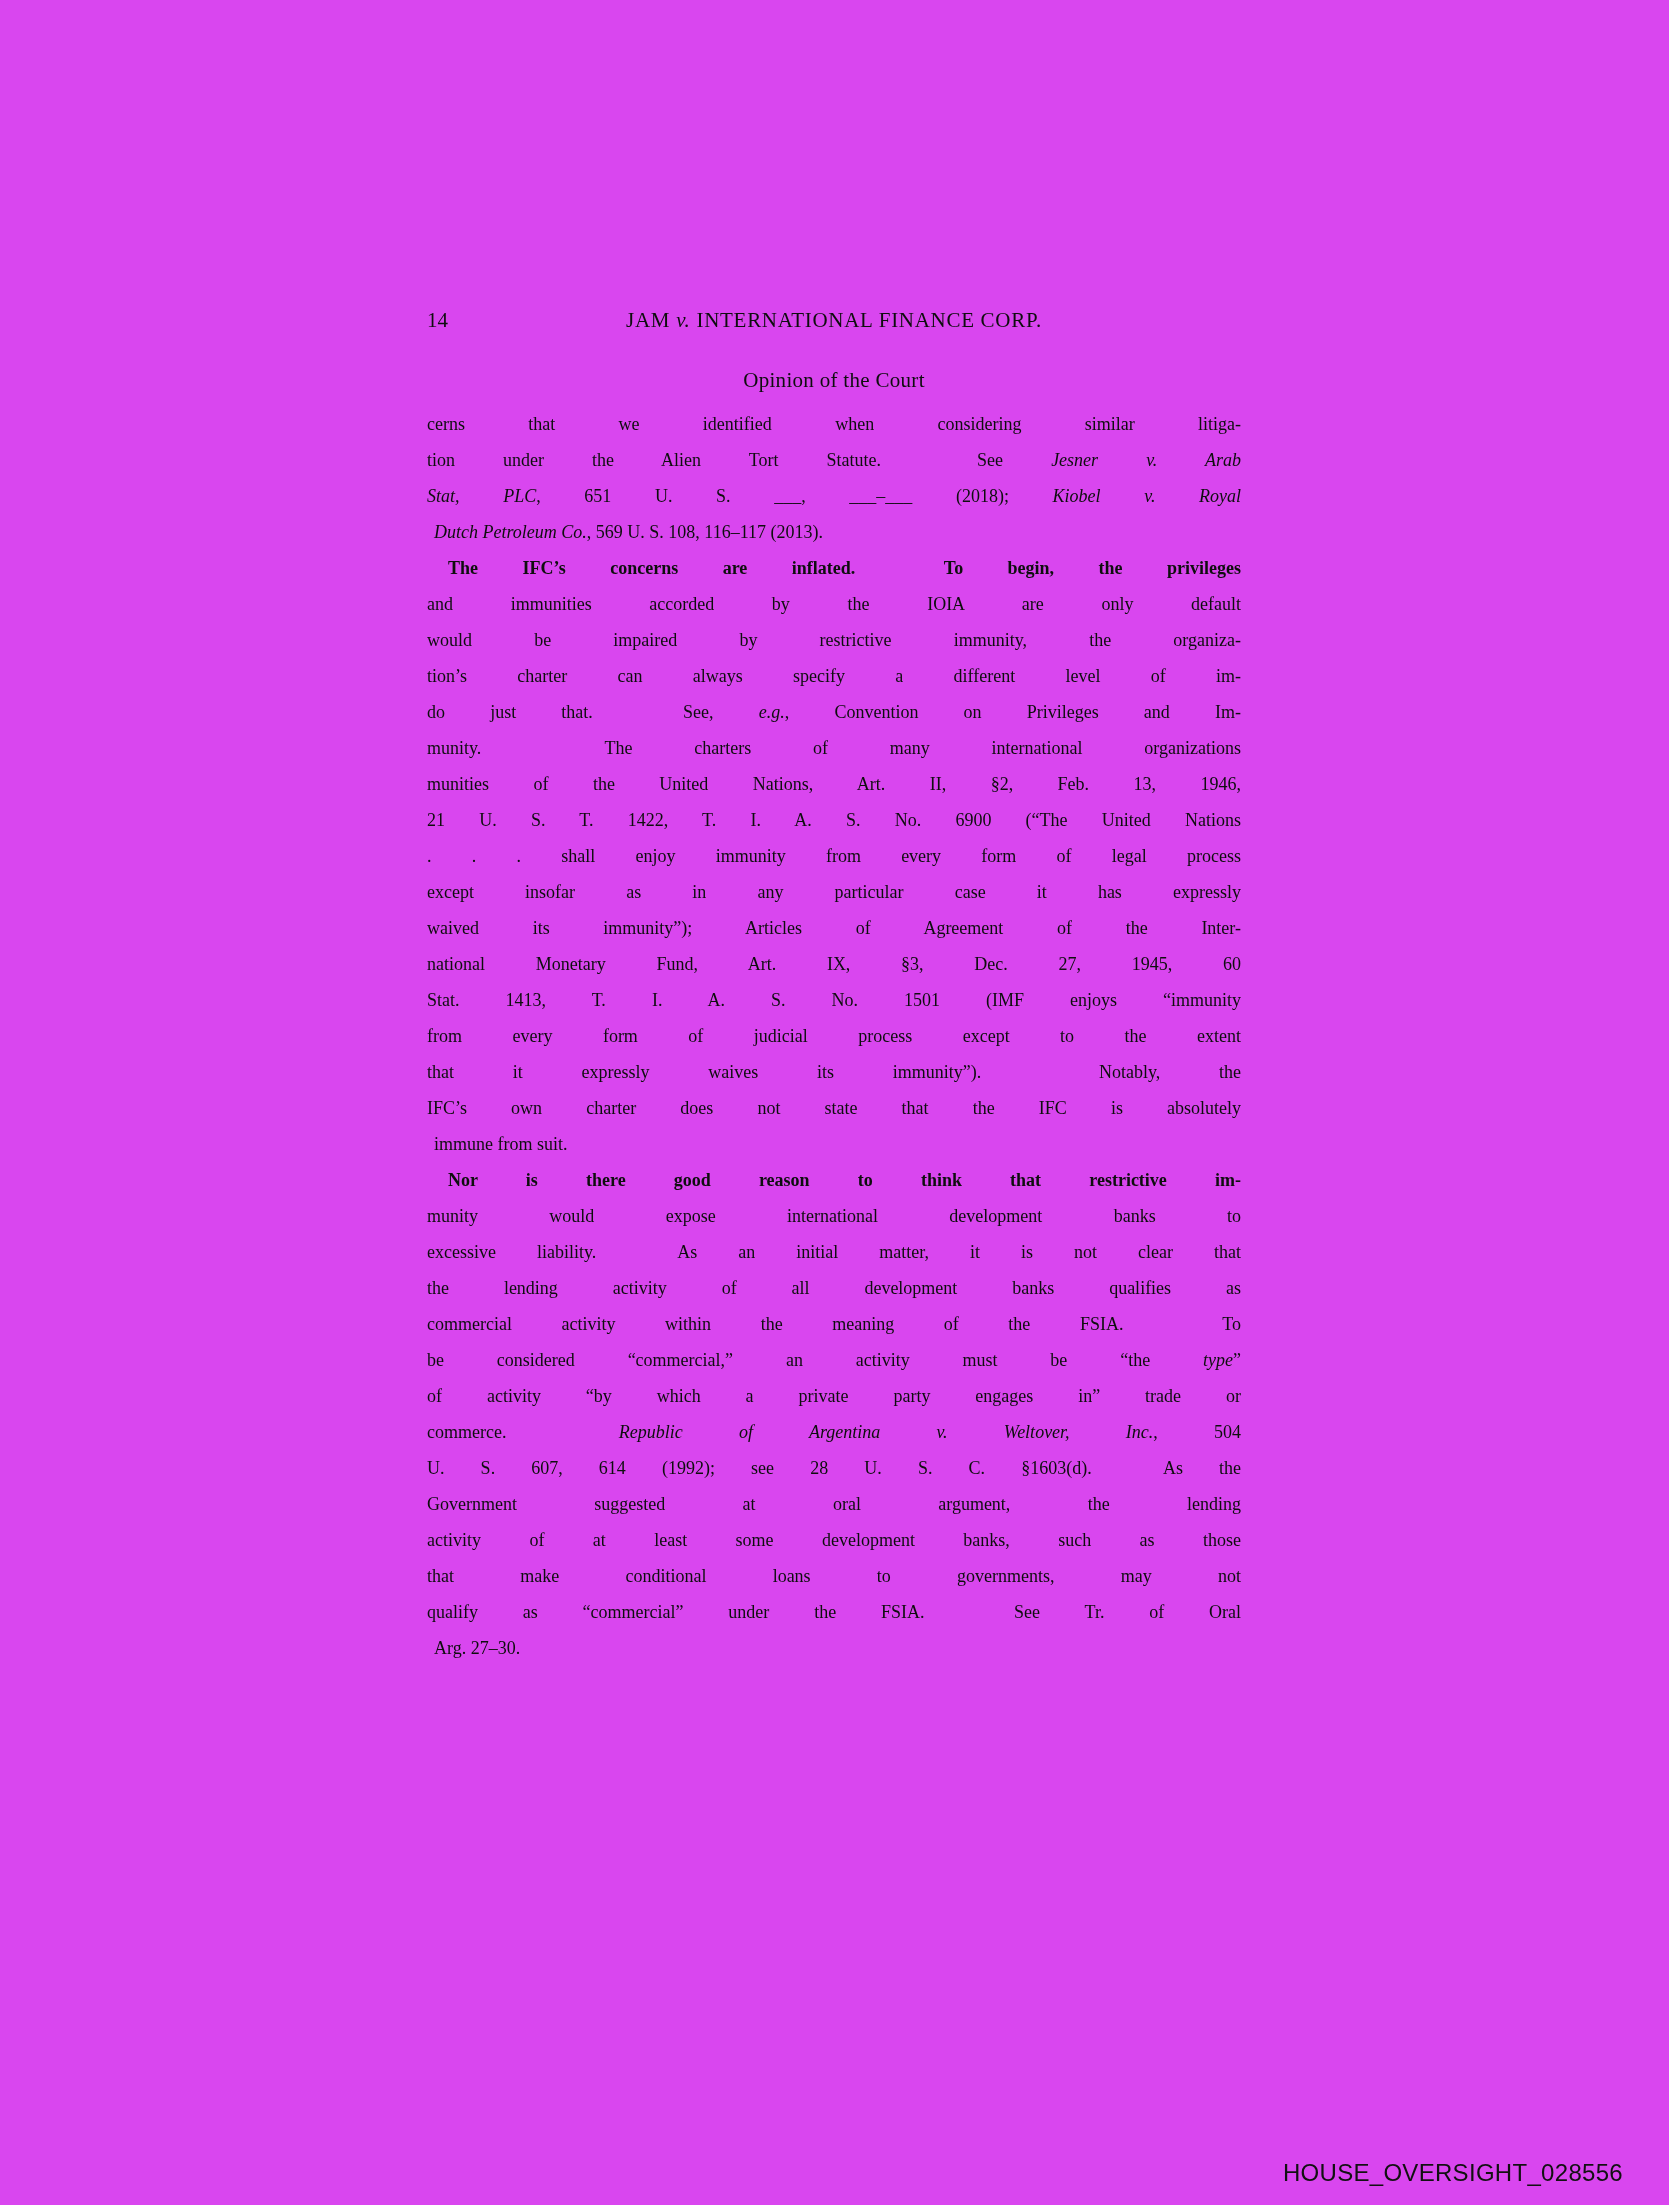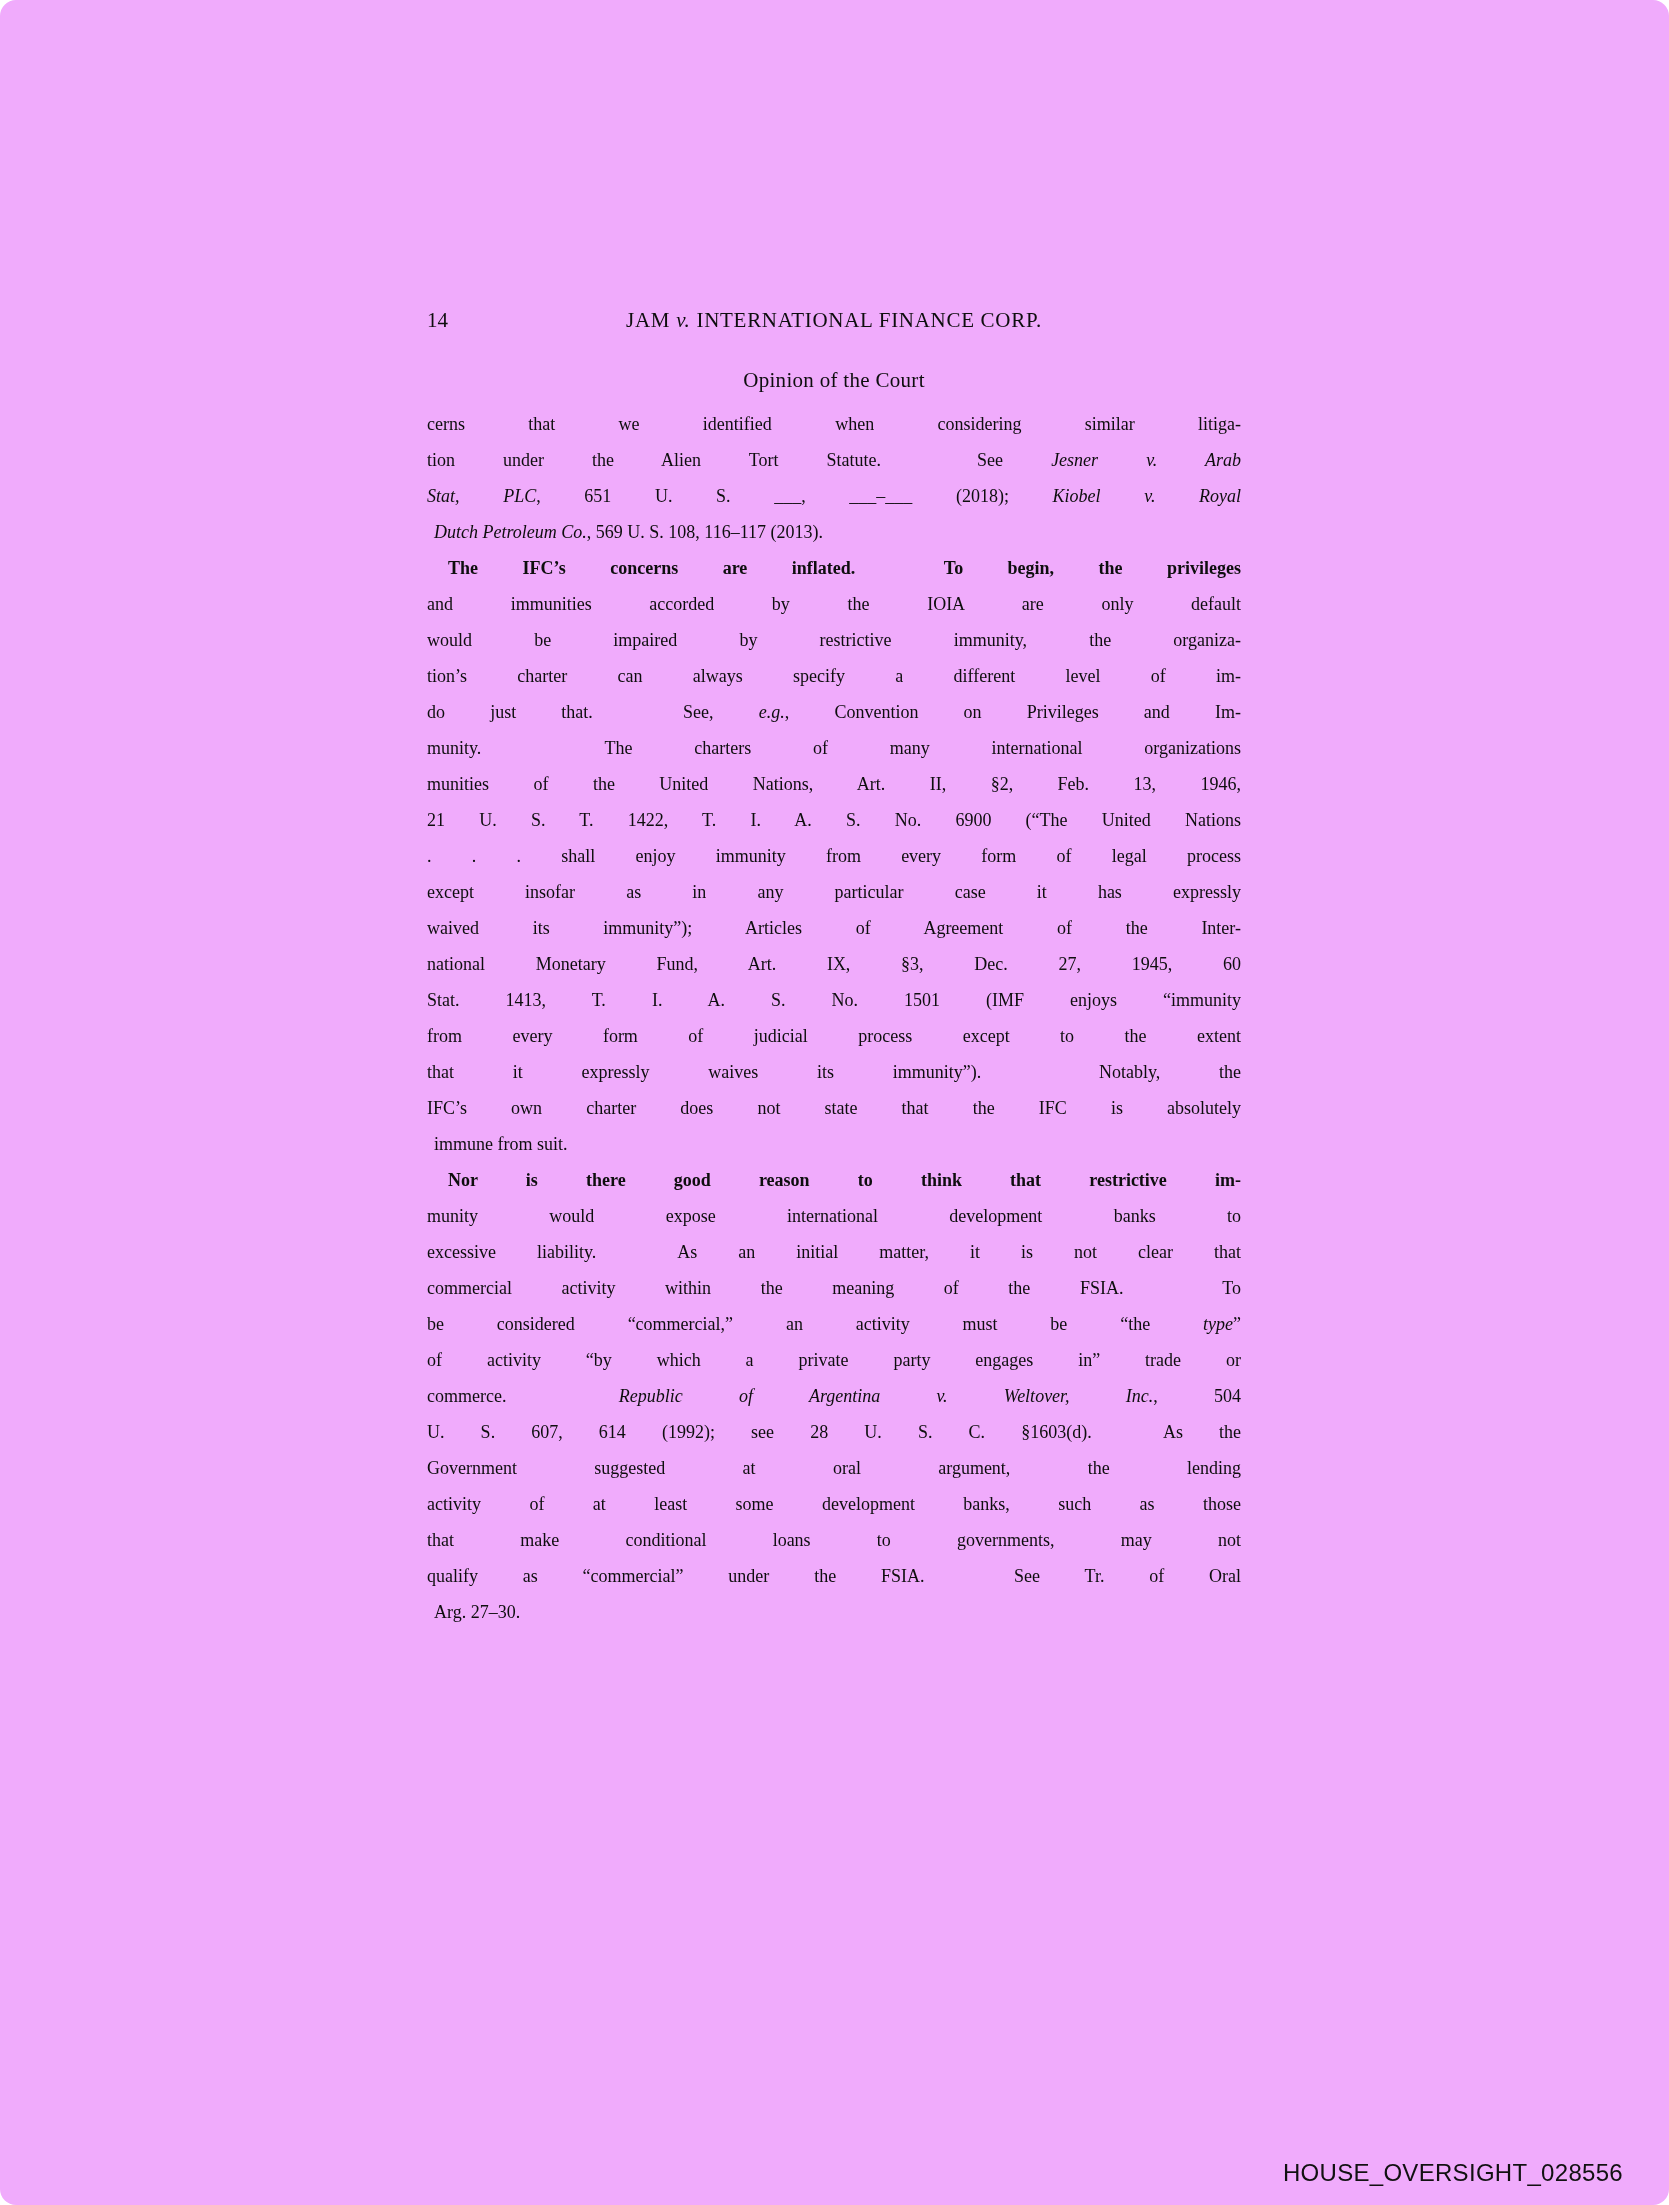--- a/index.html
+++ b/index.html
@@ -4,25 +4,24 @@
 <style>
   html, body {
     margin: 0;
     padding: 0;
     background: #ffffff;
   }
   .page {
     position: relative;
     width: 1669px;
     height: 2205px;
-    background: #f0abfc;
+    background: #d946ef;
     color: #0e0e0e;
     font-family: "Liberation Serif", serif;
     overflow: hidden;
-    border-radius: 16px;
   }
   .column {
     position: absolute;
     left: 427px;
     top: 0;
     width: 814px;
     height: 100%;
   }
   .header-row {
     position: absolute;
@@ -125,20 +124,21 @@
           <div class="line"><span>Stat. 1413, T. I. A. S. No. 1501 (IMF enjoys “immunity</span></div>
           <div class="line"><span>from every form of judicial process except to the extent</span></div>
           <div class="line"><span>that it expressly waives its immunity”).&nbsp; Notably, the</span></div>
           <div class="line"><span>IFC’s own charter does not state that the IFC is absolutely</span></div>
           <div class="line last"><span>immune from suit.</span></div>
         </div>
         <div class="paragraph">
           <div class="line indent"><span>Nor is there good reason to think that restrictive im-</span></div>
           <div class="line"><span>munity would expose international development banks to</span></div>
           <div class="line"><span>excessive liability.&nbsp; As an initial matter, it is not clear that</span></div>
+          <div class="line"><span>the lending activity of all development banks qualifies as</span></div>
           <div class="line"><span>commercial activity within the meaning of the FSIA.&nbsp; To</span></div>
           <div class="line"><span>be considered “commercial,” an activity must be “the </span><span class="it">type</span><span>”</span></div>
           <div class="line"><span>of activity “by which a private party engages in” trade or</span></div>
           <div class="line"><span>commerce.&nbsp; </span><span class="it">Republic of Argentina v. Weltover, Inc.</span><span>, 504</span></div>
           <div class="line"><span>U. S. 607, 614 (1992); see 28 U. S. C. §1603(d).&nbsp; As the</span></div>
           <div class="line"><span>Government suggested at oral argument, the lending</span></div>
           <div class="line"><span>activity of at least some development banks, such as those</span></div>
           <div class="line"><span>that make conditional loans to governments, may not</span></div>
           <div class="line"><span>qualify as “commercial” under the FSIA.&nbsp; See Tr. of Oral</span></div>
           <div class="line last"><span>Arg. 27–30.</span></div>

